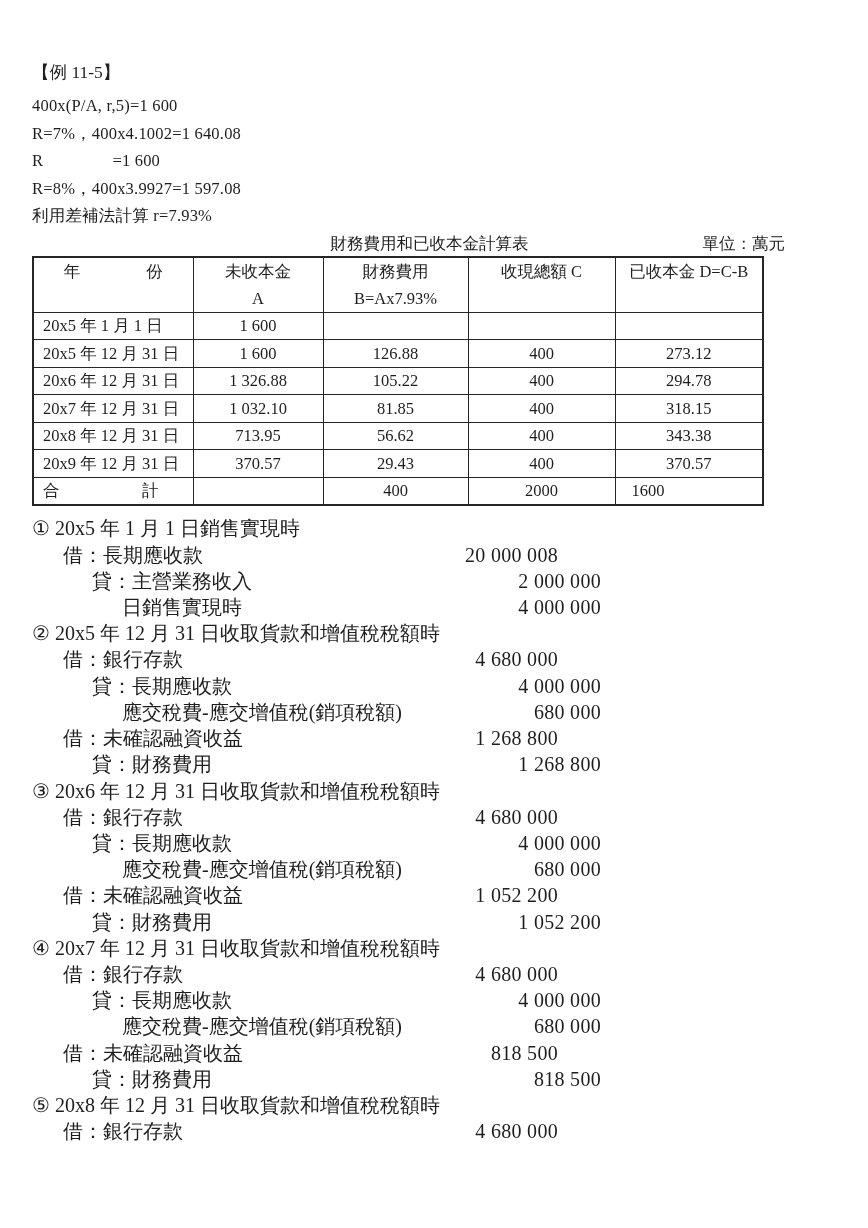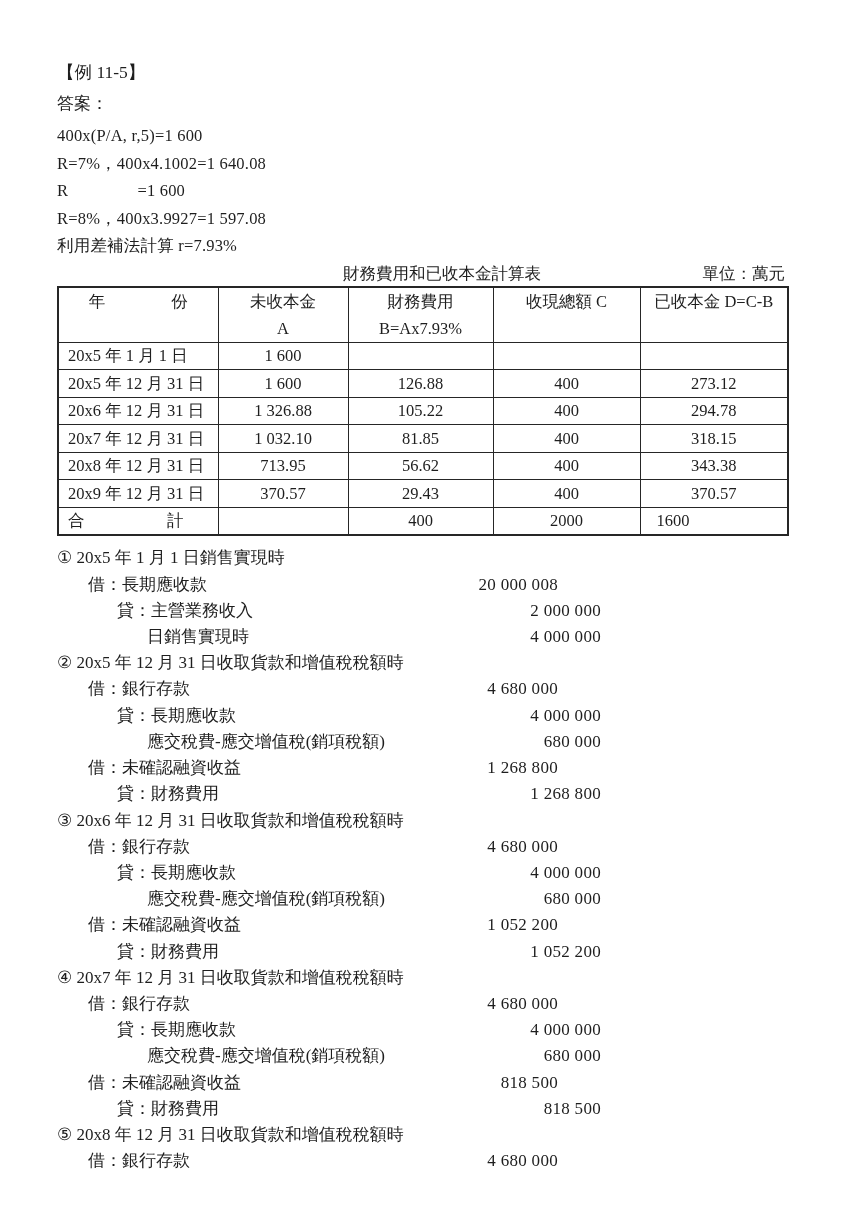--- a/index.html
+++ b/index.html
@@ -12,21 +12,21 @@
     height: 1228px;
     overflow: hidden;
     color: #1e1e1e;
     font-family: "Liberation Serif", "DejaVu Serif", serif;
   }
   .page {
     position: relative;
     box-sizing: border-box;
     width: 868px;
     height: 1228px;
-    padding: 60px 81px 0 57px;
+    padding: 60px 81px 0 32px;
   }
   .h-example {
     font-size: 17.5px;
     line-height: 24px;
     margin: 0 0 8px 0;
     white-space: pre;
   }
   .answer-label {
     font-size: 17px;
     line-height: 24px;
@@ -86,21 +86,21 @@
     text-align: left;
     padding-left: 9px;
   }
   table.calc td.total-left {
     text-align: left;
     padding-left: 16px;
   }
   
   .entries {
     margin-top: 9px;
-    font-size: 17px;
+    font-size: 20px;
   }
   .entry-heading {
     line-height: 26.2px;
     white-space: pre;
   }
   .jline {
     display: flex;
     line-height: 26.2px;
   }
   .jline .label {
@@ -118,21 +118,20 @@
   .jline.debit   { padding-right: 229px; }
   .jline.credit  { padding-right: 186px; }
 </style>
 </head>
 <body>
 
 <div class="page">
 
   <p class="h-example">【例 11-5】</p>
 
-  <p class="answer-label">答案：</p>
 
   <div>
       <div class="formula">400x(P/A, r,5)=1 600</div>
       <div class="formula">R=7%，400x4.1002=1 640.08</div>
       <div class="formula">R                =1 600</div>
       <div class="formula">R=8%，400x3.9927=1 597.08</div>
       <div class="formula">利用差補法計算 r=7.93%</div>
     </div>
 
   <div class="caption-row">

